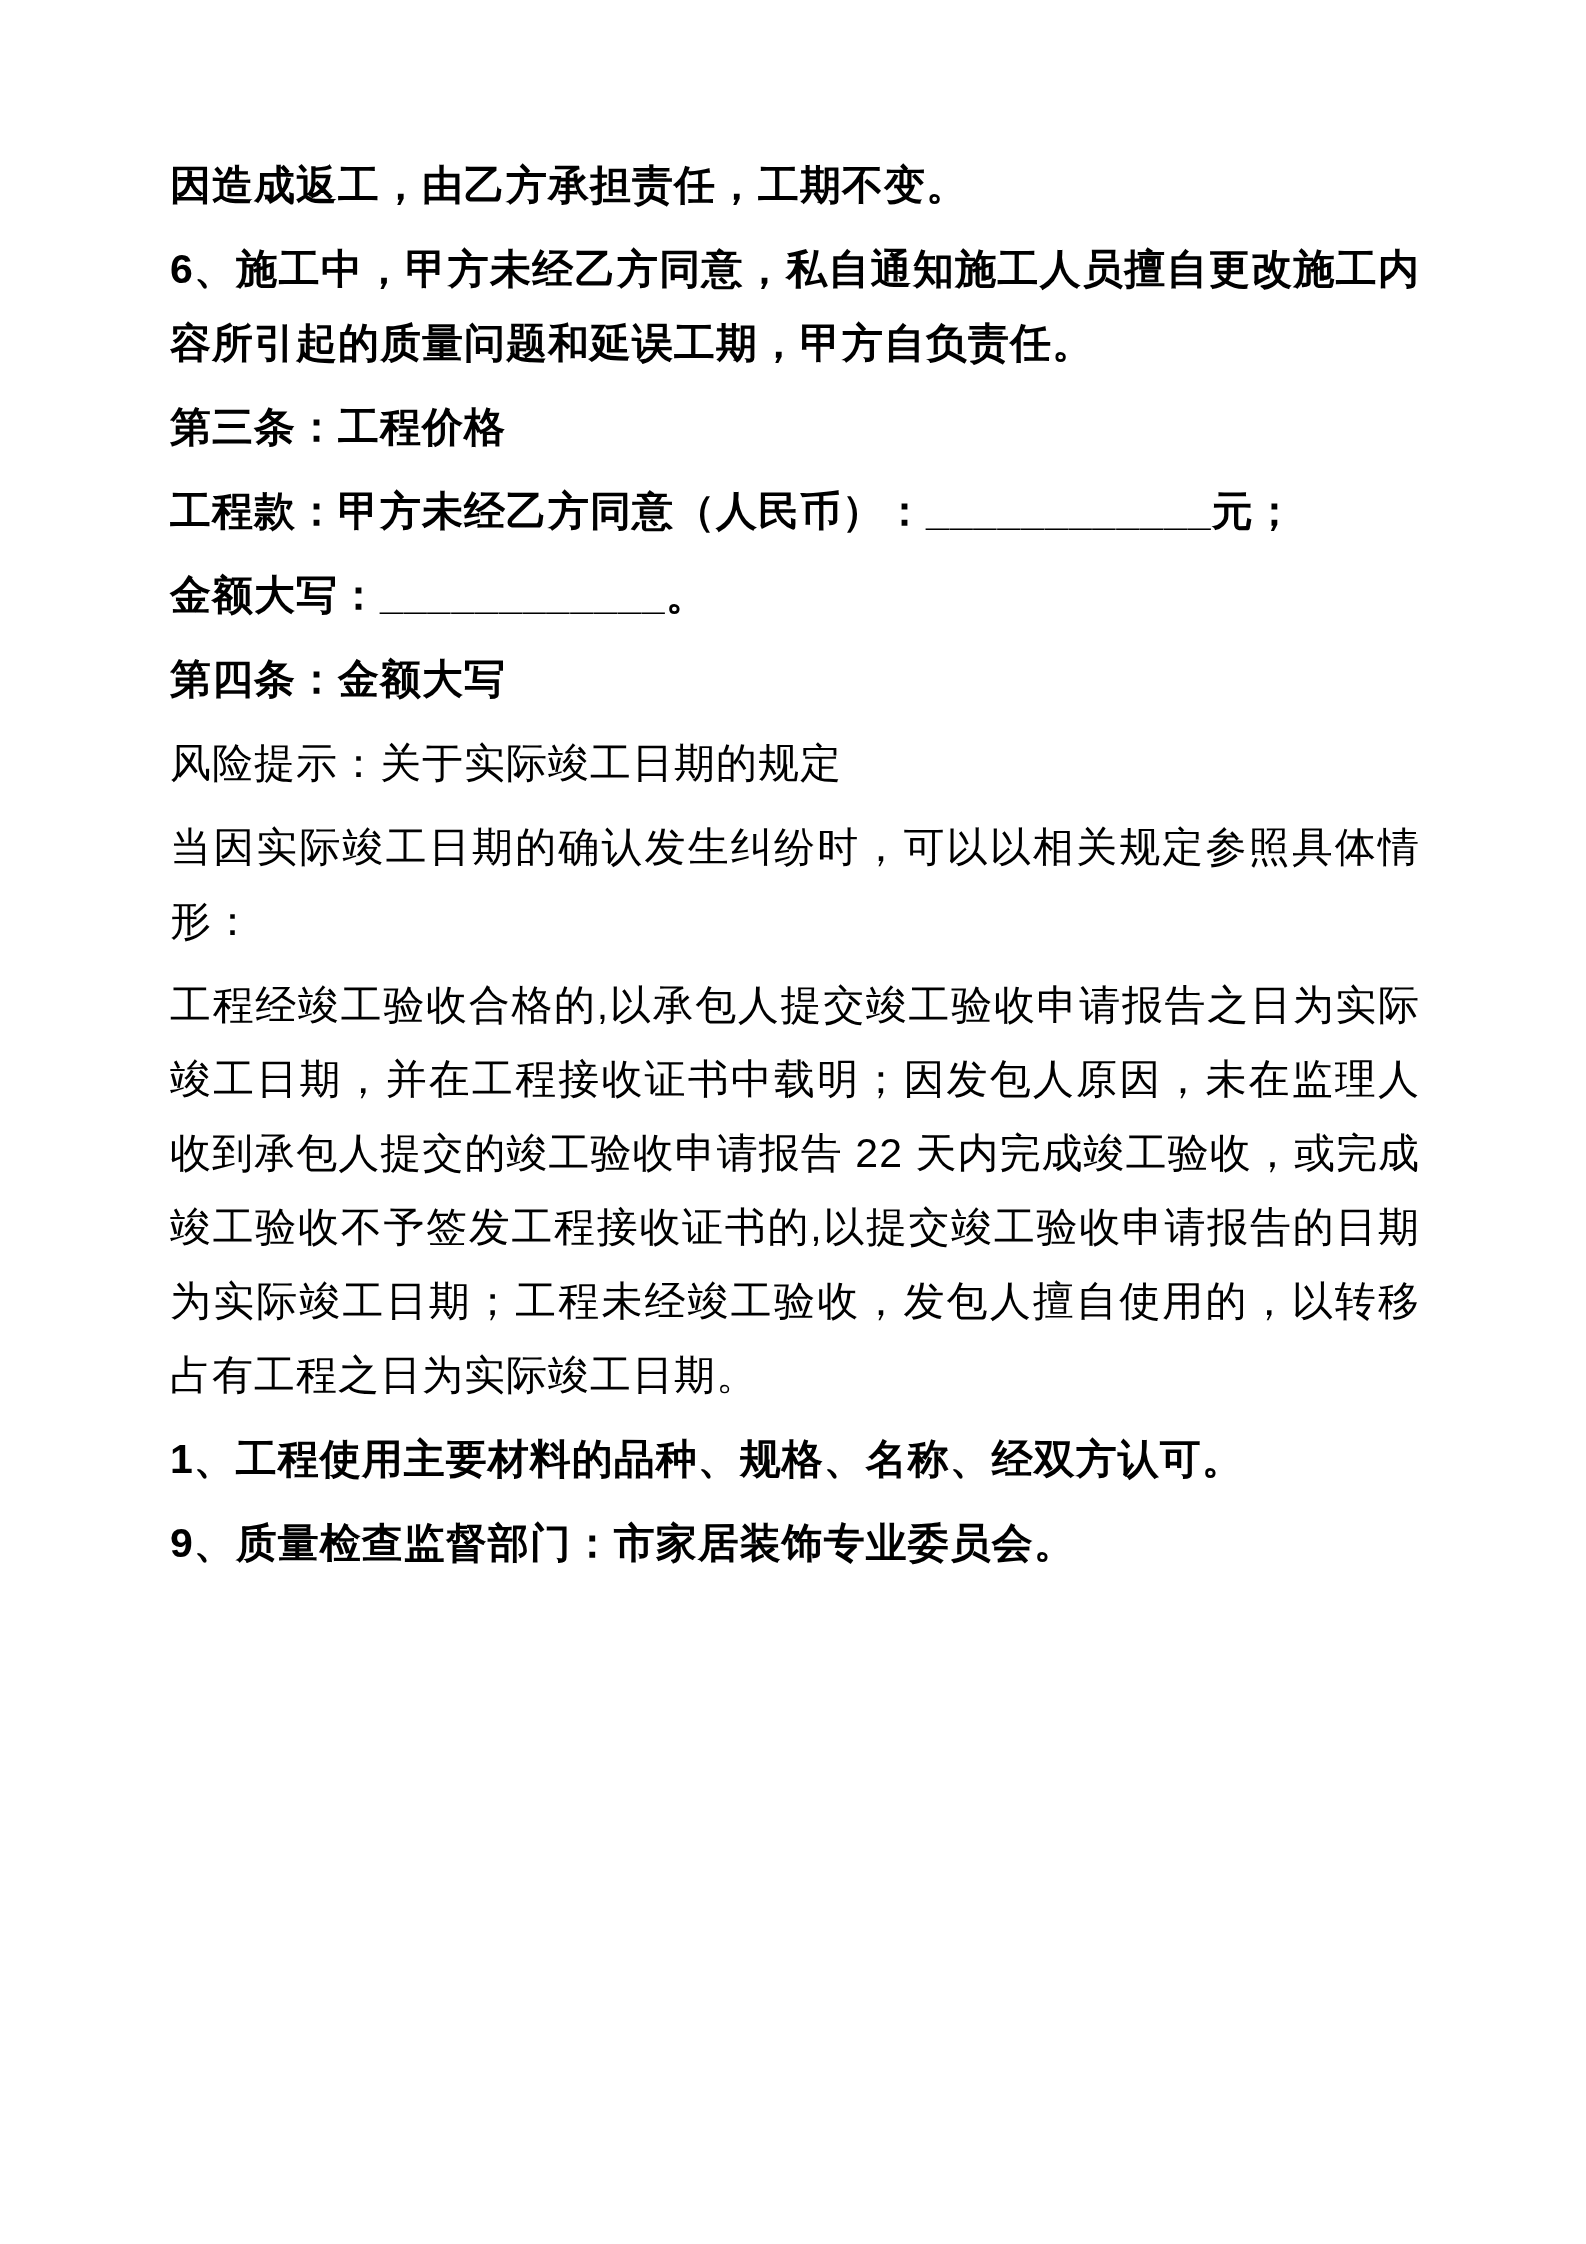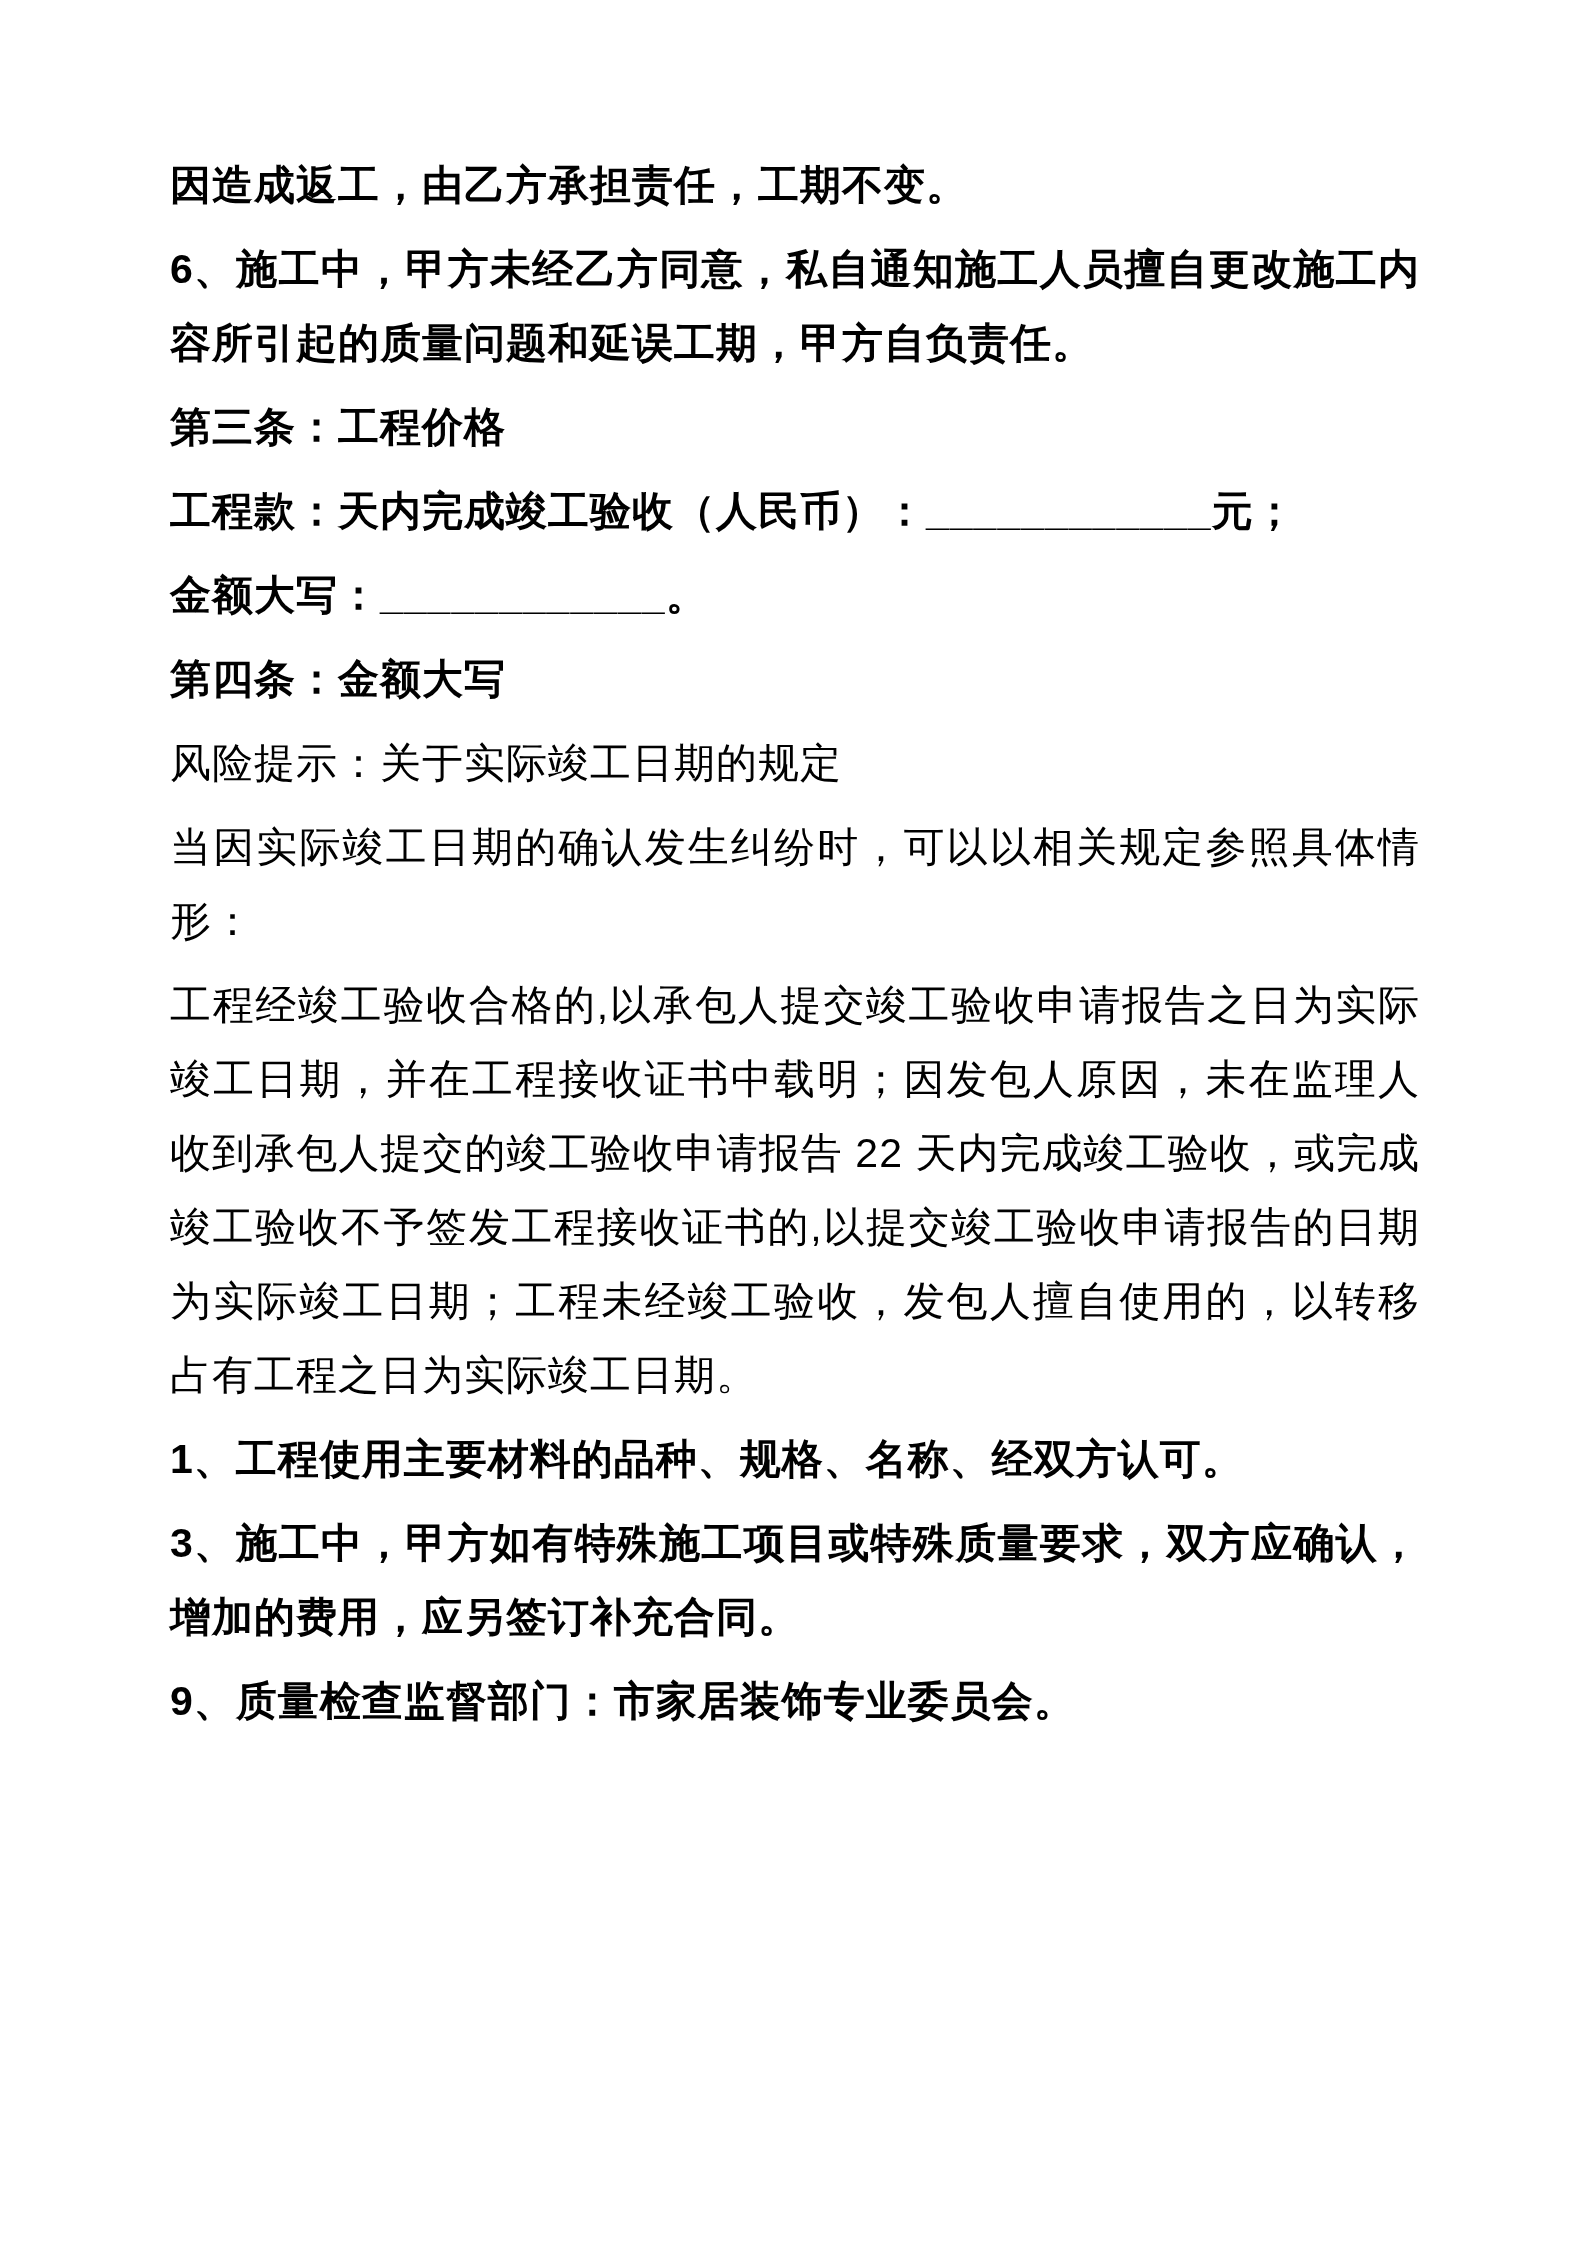--- a/index.html
+++ b/index.html
@@ -40,23 +40,22 @@
   }
 </style>
 </head>
 <body>
 
 <div class="page">
   <div class="content">
     <p class="bold">因造成返工，由乙方承担责任，工期不变。</p>
     <p class="bold">6、施工中，甲方未经乙方同意，私自通知施工人员擅自更改施工内容所引起的质量问题和延误工期，甲方自负责任。</p>
     <p class="bold">第三条：工程价格</p>
-    <p class="bold">工程款：天内完成竣工验收（人民币）：____________元；</p>
+    <p class="bold">工程款：甲方未经乙方同意（人民币）：____________元；</p>
     <p class="bold">金额大写：____________。</p>
     <p class="bold">第四条：金额大写</p>
     <p class="regular">风险提示：关于实际竣工日期的规定</p>
     <p class="regular">当因实际竣工日期的确认发生纠纷时，可以以相关规定参照具体情形：</p>
     <p class="regular">工程经竣工验收合格的,以承包人提交竣工验收申请报告之日为实际竣工日期，并在工程接收证书中载明；因发包人原因，未在监理人收到承包人提交的竣工验收申请报告 22 天内完成竣工验收，或完成竣工验收不予签发工程接收证书的,以提交竣工验收申请报告的日期为实际竣工日期；工程未经竣工验收，发包人擅自使用的，以转移占有工程之日为实际竣工日期。</p>
     <p class="bold">1、工程使用主要材料的品种、规格、名称、经双方认可。</p>
-    <p class="bold">3、施工中，甲方如有特殊施工项目或特殊质量要求，双方应确认，增加的费用，应另签订补充合同。</p>
     <p class="bold">9、质量检查监督部门：市家居装饰专业委员会。</p>
   </div>
 </div>
 
 </body></html>

